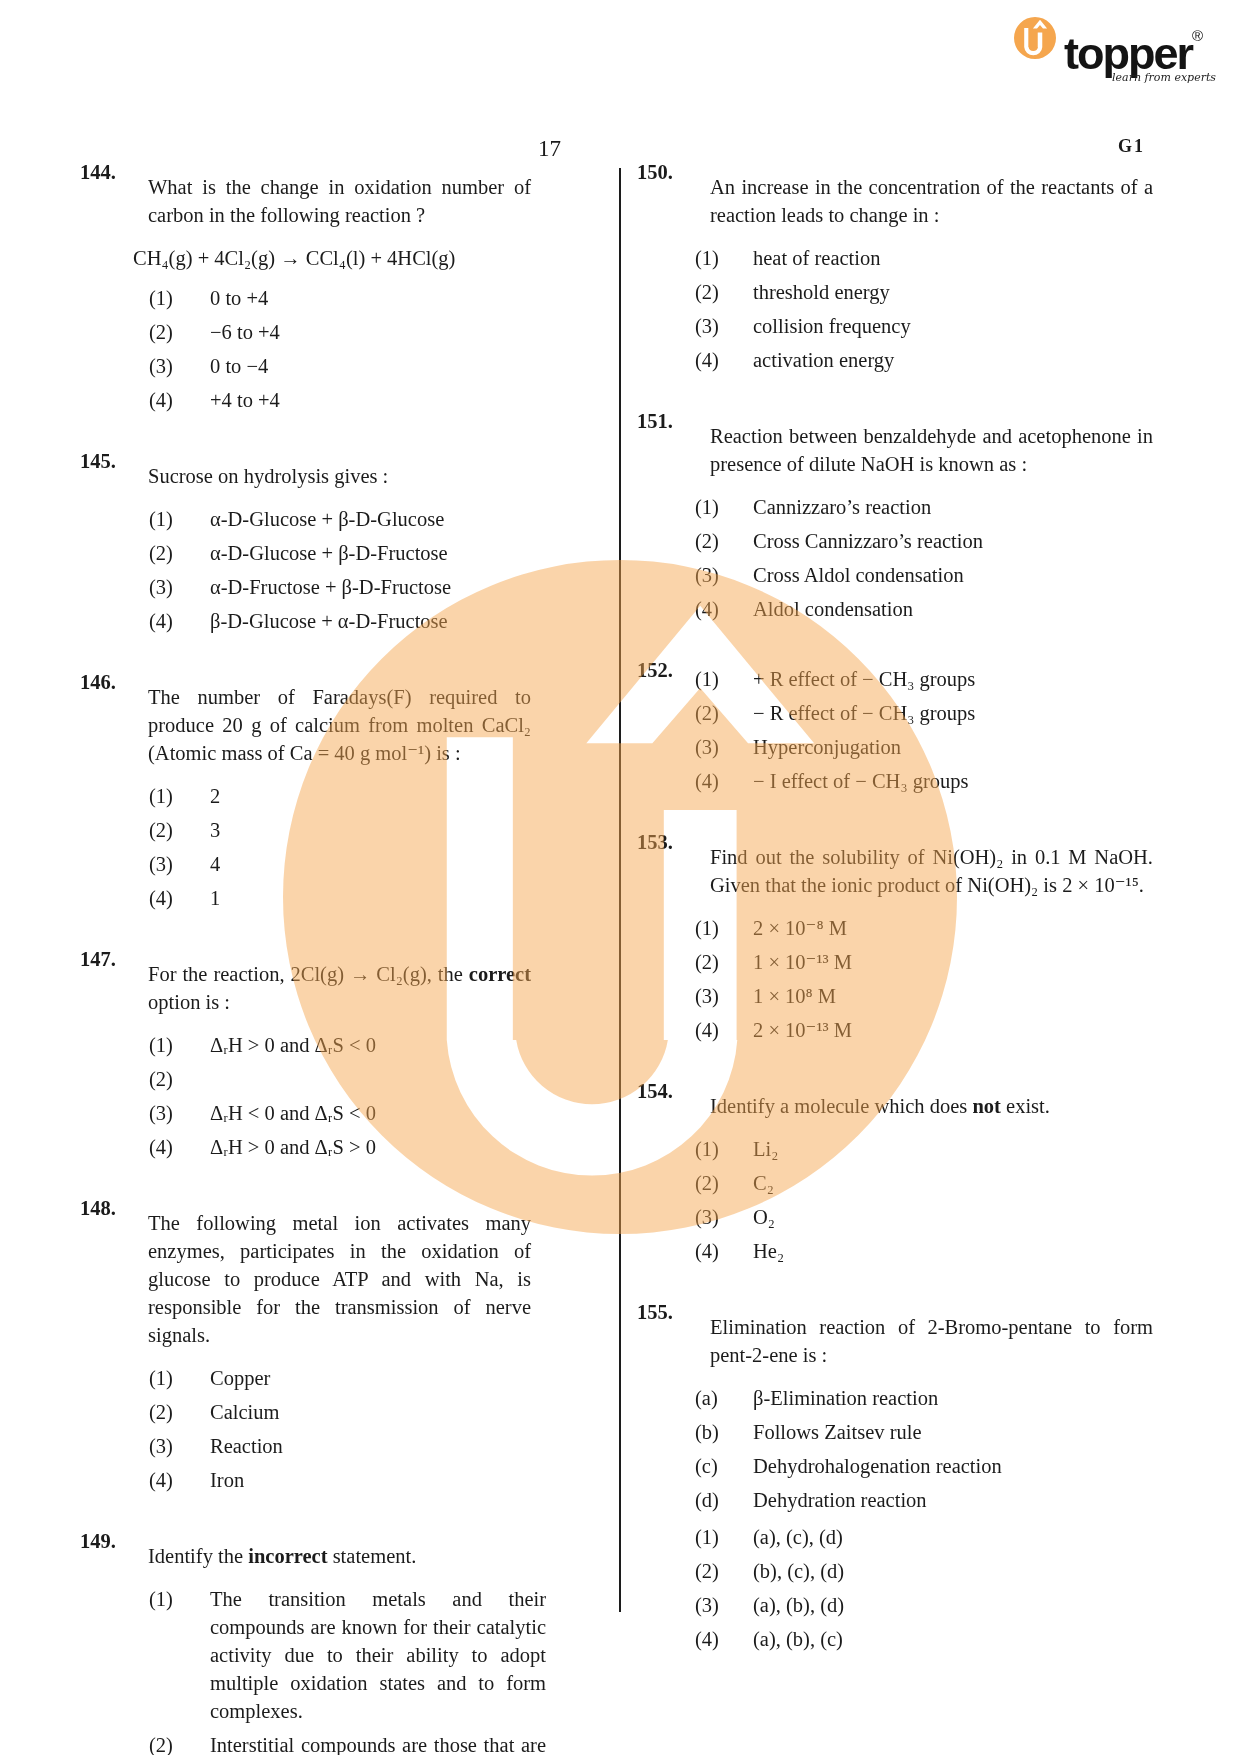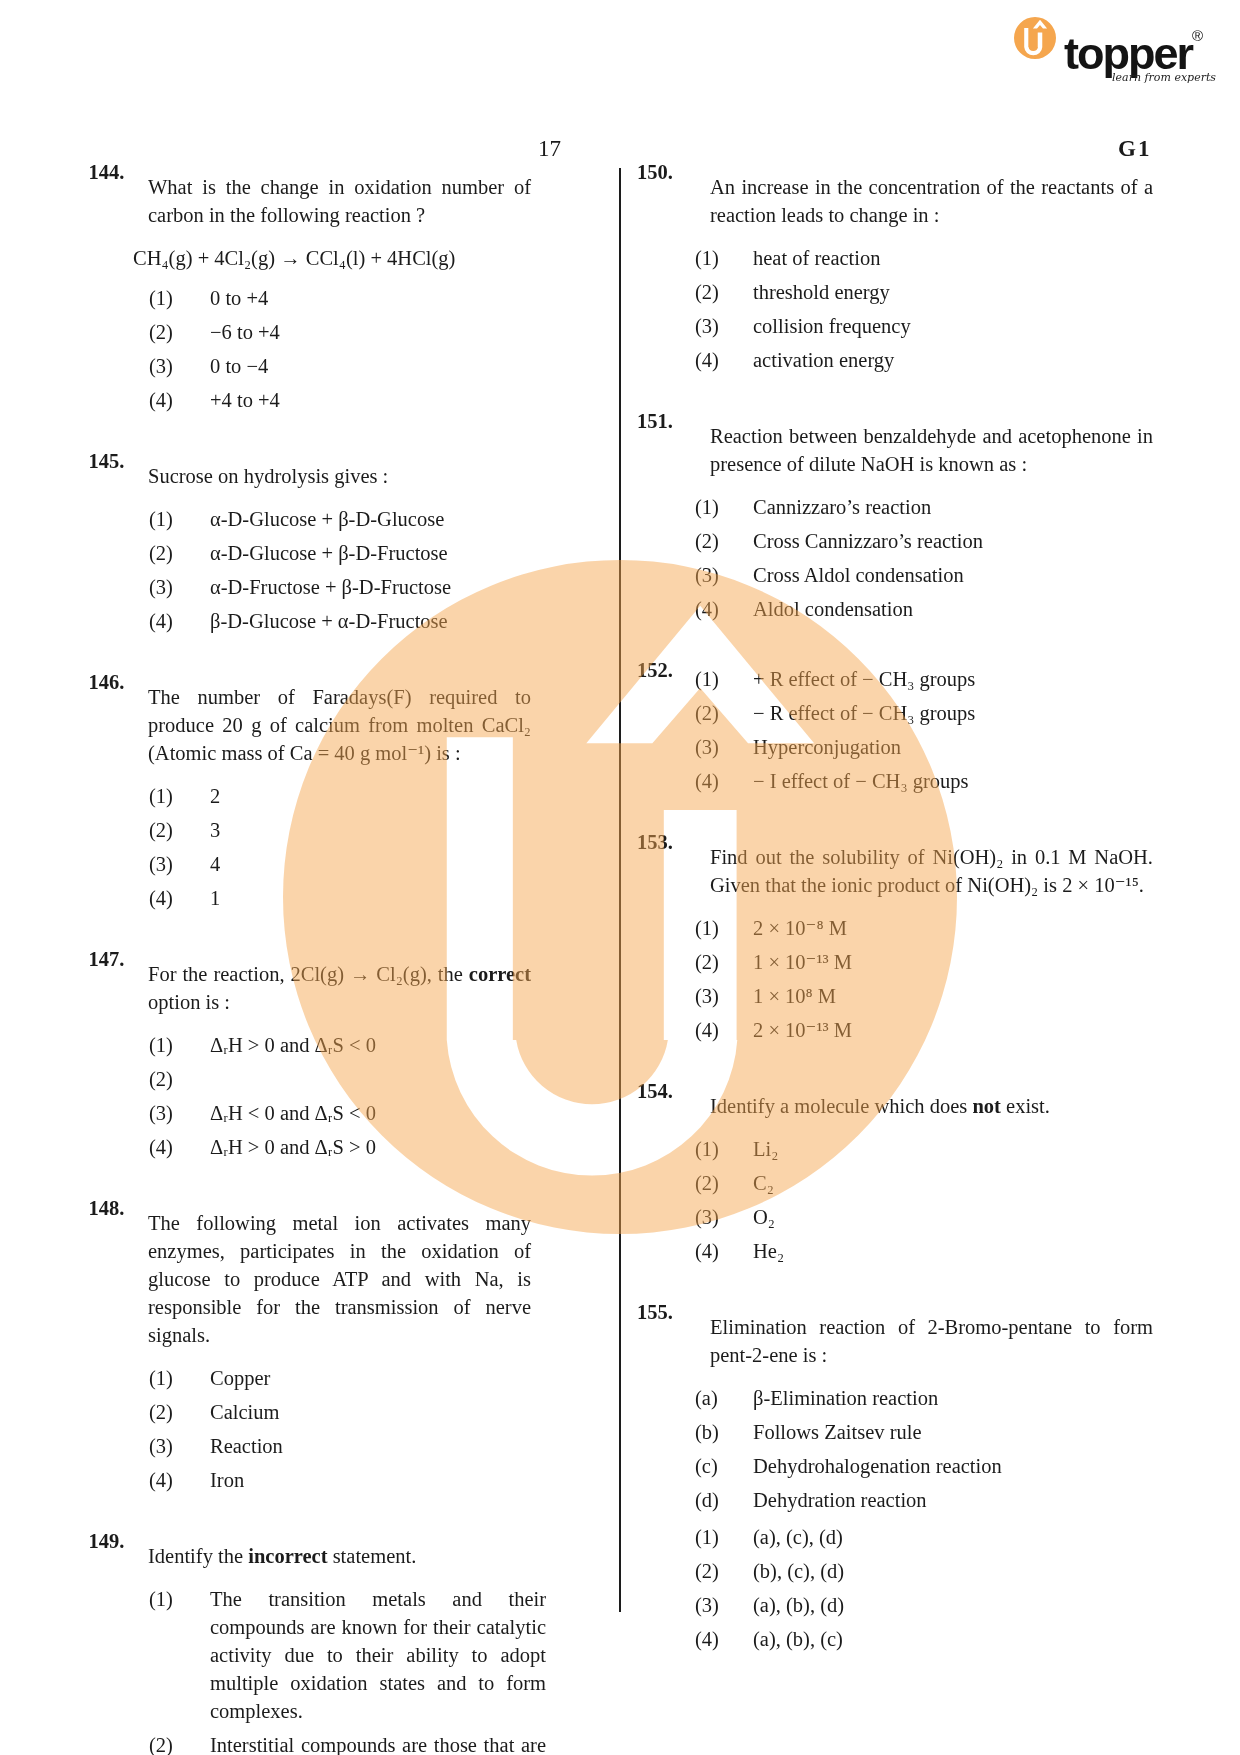--- a/index.html
+++ b/index.html
@@ -20,29 +20,29 @@
     font-weight:bold; font-size:45px; line-height:44px;
     letter-spacing:-2px; color:#141414; margin-left:8px; white-space:nowrap;
   }
   .reg { font-size:15px; vertical-align:28px; letter-spacing:0; font-weight:normal; }
   .tagline {
     position:absolute; top:57px; right:10px;
     font-style:italic; font-size:11px; color:#222;
     font-family:"DejaVu Serif",serif; white-space:nowrap;
   }
   .page-num  { position:absolute; top:136px; left:538px;  font-size:23px; font-weight:normal; }
-  .page-code { position:absolute; top:136px; left:1118px; font-size:23px; font-weight:bold; letter-spacing:2px; }
+  .page-code { position:absolute; top:136px; left:1118px; font-size:18px; font-weight:bold; letter-spacing:2px; }
   .divider   { position:absolute; left:619px; top:168px; width:2px; height:1444px; background:#1c1c1c; }
   
   .col { position:absolute; top:158px; z-index:1; }
   .col-left  { left:80px;  width:466px; }
   .col-right { left:637px; width:531px; }
   .q { display:flex; margin-bottom:33px; }
   .qnum { font-weight:bold; font-size:20.5px; line-height:28px; flex:none; }
-  .col-left  .qnum { width:53px;text-align:center; }
+  .col-left  .qnum { width:53px; }
   .col-right .qnum { width:58px; }
   .qbody { flex:1; min-width:0; }
   .qtext { margin:15px; font-size:20.5px; line-height:28px; text-align:justify; }
   .formula { margin:8px 0 12px 0; font-size:20.5px; line-height:28px; }
   .opts { margin-top:9px; }
   .opt { display:flex; font-size:20.5px; line-height:28px; margin-top:6px; }
   .col-left  .opt { padding-left:16px; }
   .col-left  .olabel { width:61px; flex:none; }
   .col-right .olabel { width:58px; flex:none; }
   .otext { flex:1; text-align:justify; }

